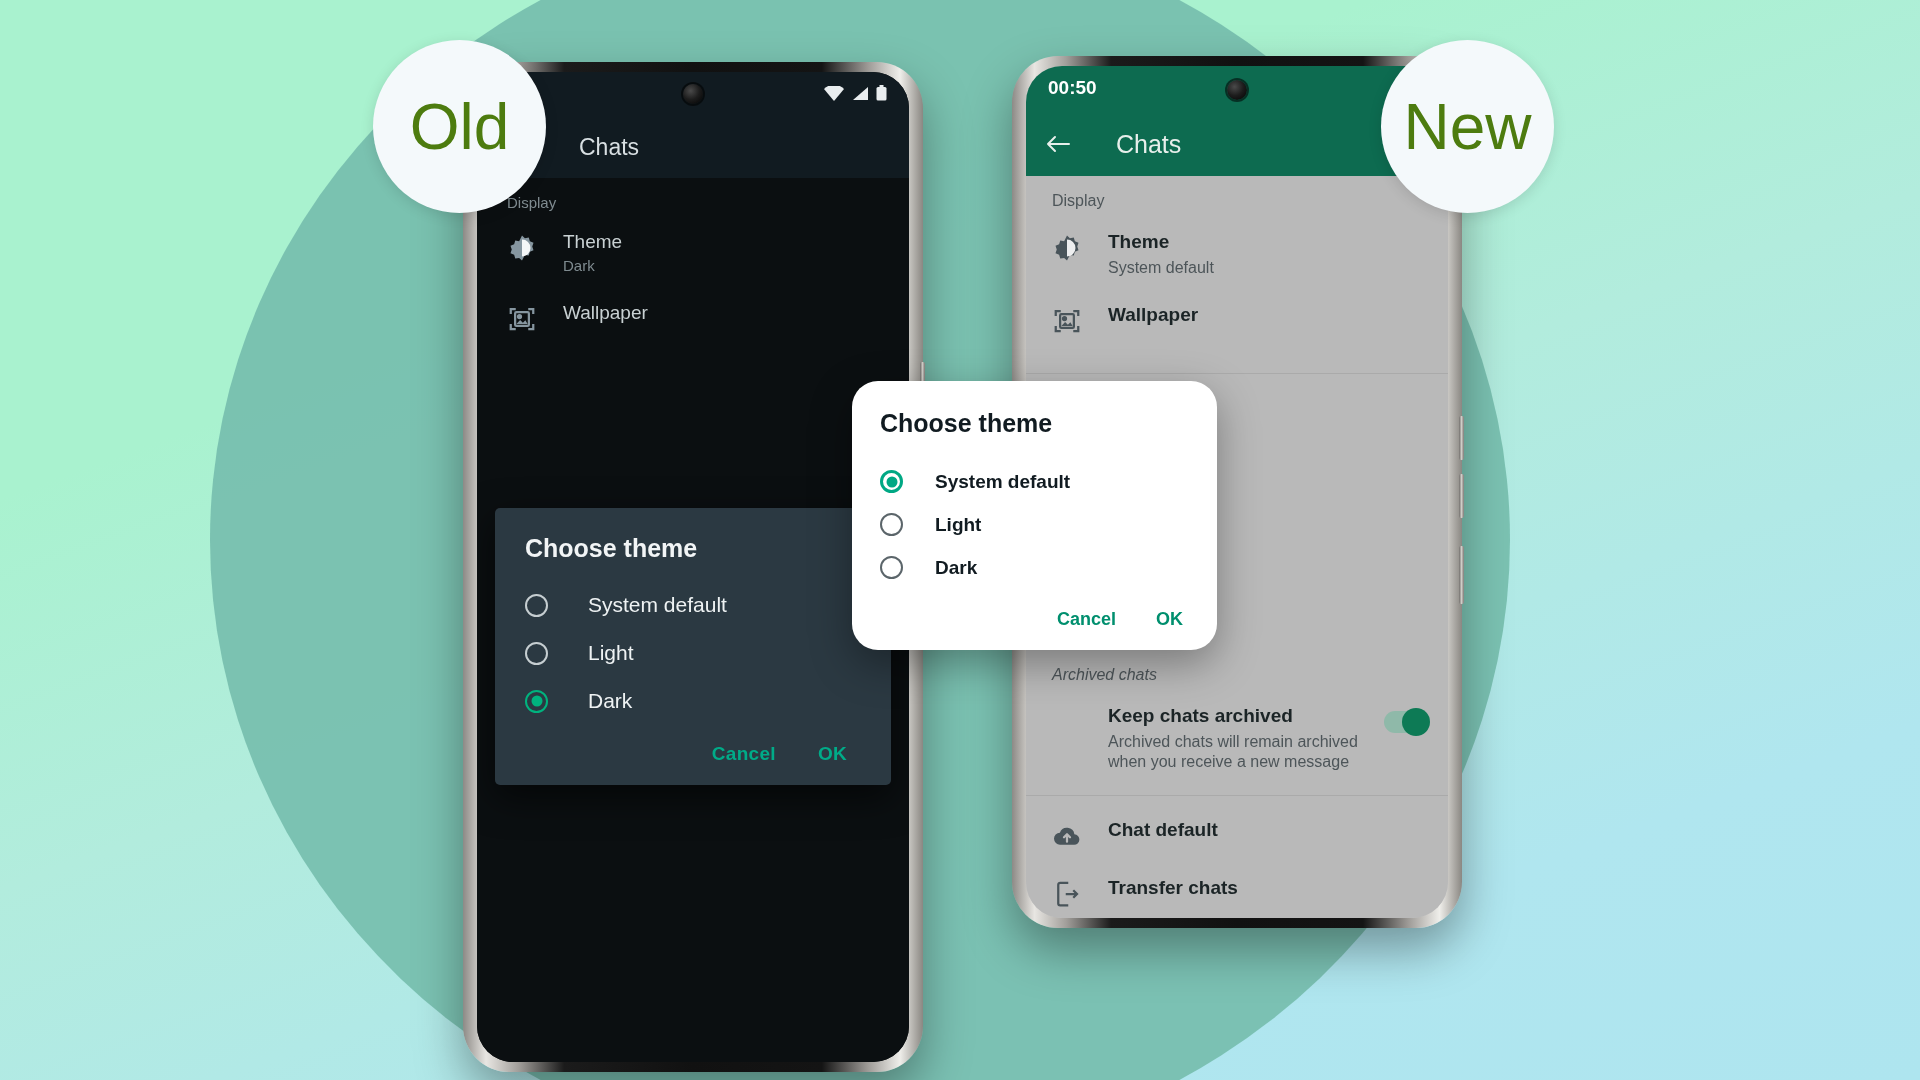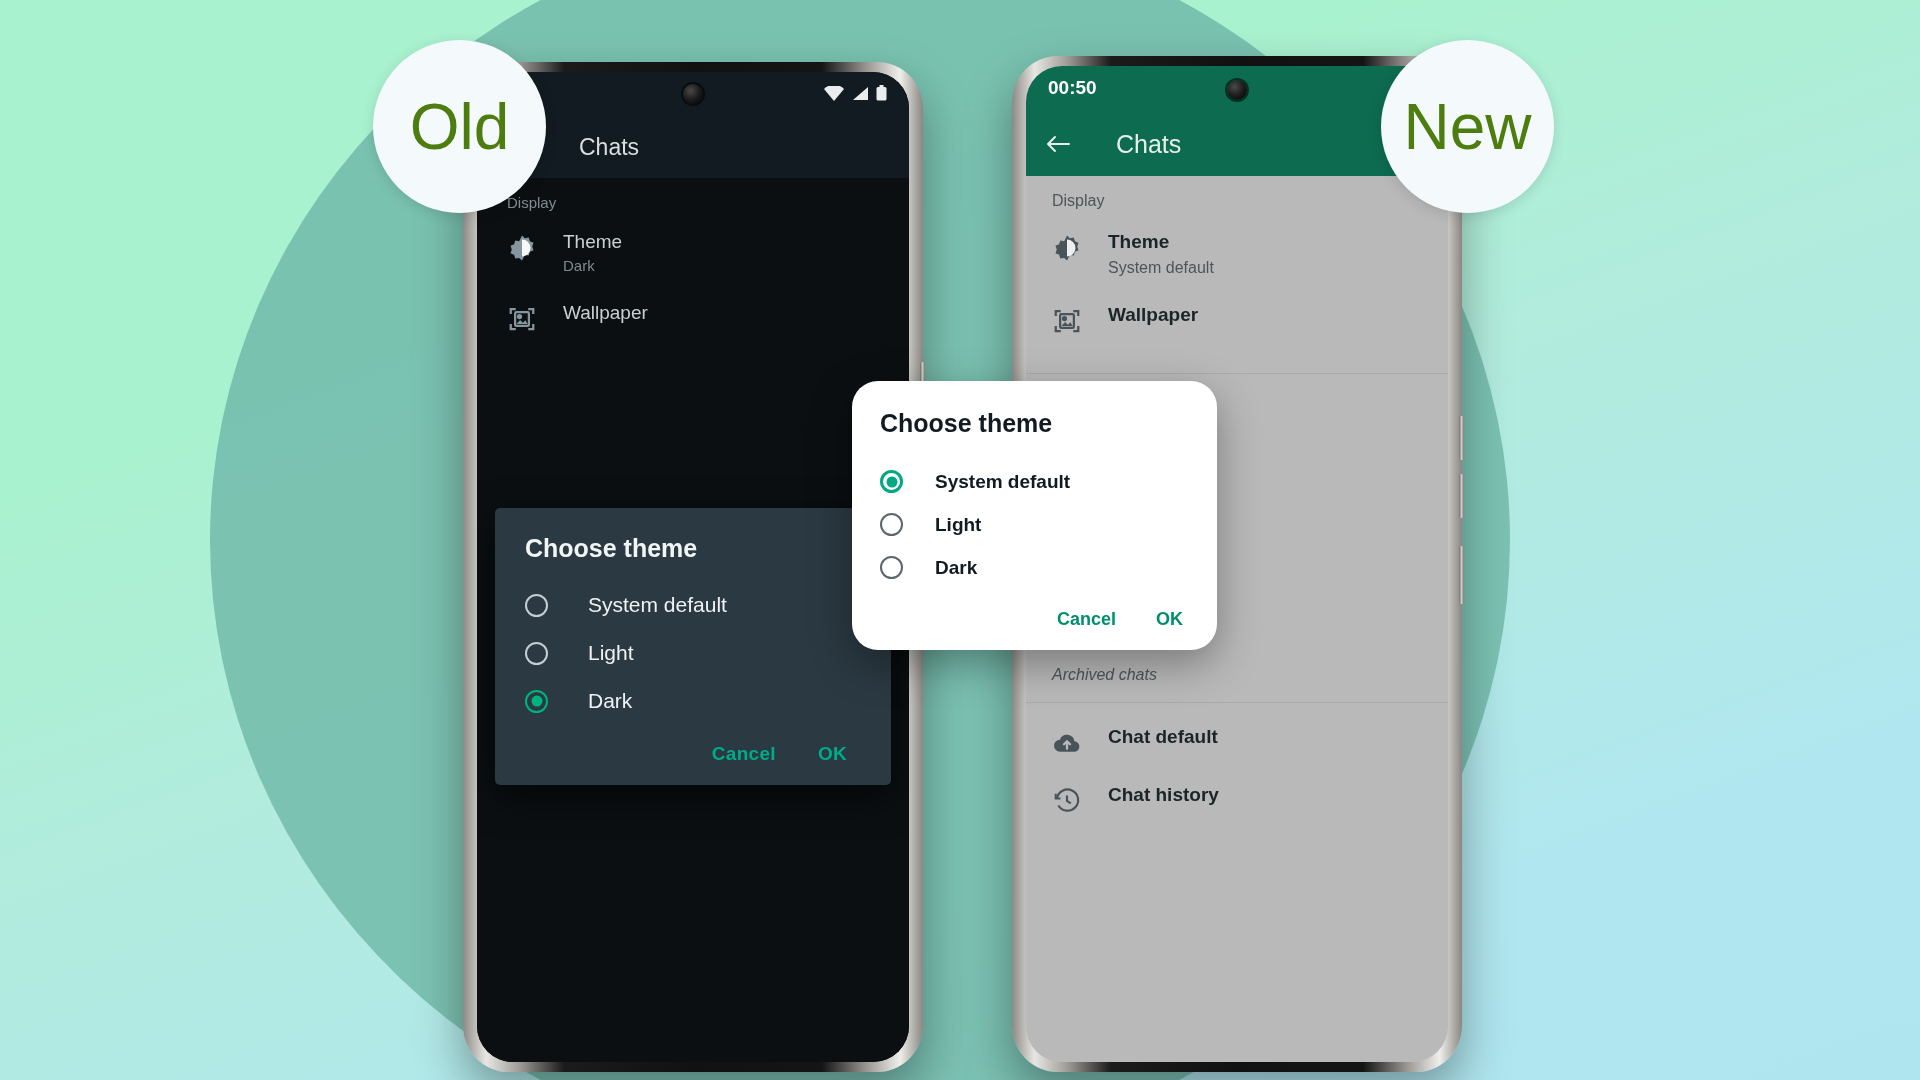--- a/index.html
+++ b/index.html
@@ -79,21 +79,21 @@
   .old-dialog h2{ font-size:25px; color:#f2f5f6; font-weight:bold; padding:0 30px 18px 30px; }
   .opt{ display:flex; align-items:center; padding:12px 30px; }
   .opt .lbl{ font-size:21px; color:#eef2f3; margin-left:40px; }
   .radio{ width:23px;height:23px;border-radius:50%;border:2px solid #c6ced1; flex:0 0 23px; position:relative; }
   .radio.on{ border-color:#00b37e; }
   .radio.on:after{ content:""; position:absolute; left:50%;top:50%; width:11px;height:11px;border-radius:50%;background:#00b37e; transform:translate(-50%,-50%); }
   .dlg-actions{ display:flex; justify-content:flex-end; gap:42px; padding:18px 44px 6px 0; }
   .dlg-actions span{ color:#00ab88; font-size:19px; font-weight:bold; letter-spacing:.3px; }
 
   
-  #phone-new{ left:1012px; top:56px; width:450px; height:1016px; }
+  #phone-new{ left:1012px; top:56px; width:450px; height:872px; }
   #phone-new .screen{ background:#c6c6c6; }
 
   .new-statusbar{ height:46px; background:#0d6b50; position:relative; }
   .new-statusbar .time{ position:absolute; left:22px; top:11px; color:#fff; font-size:19px; font-weight:bold; }
 
   .new-appbar{ background:#0d6b50; height:64px; display:flex; align-items:center; padding-left:20px; }
   .new-appbar .title{ color:#e7efeb; font-size:25px; margin-left:44px; }
 
   .new-body{ background:#b9b9b9; height:100%; position:relative; }
   .n-sec{ color:#4d5559; font-size:16px; padding:16px 0 8px 26px; }
@@ -306,35 +306,54 @@
       </div>
 
       <div class="divider" style="margin-top:24px;"></div>
 
       <div class="n-sec">Chat settings</div>
 
       <div style="height:238px;"></div>
 
       <div class="n-sec" style="padding-top:6px;font-style:italic;">Archived chats</div>
 
+      <div class="n-row">
+        <span class="ic"></span>
+        <span class="tx">
+          <div class="t1">Keep chats archived</div>
+          <div class="t2" style="max-width:260px;">Archived chats will remain archived when you receive a new message</div>
+        </span>
+        <span class="toggle"></span>
+      </div>
 
       <div class="divider" style="margin:10px 0;"></div>
 
       <div class="n-row">
         <span class="ic">
           <svg width="30" height="30" viewBox="0 0 24 24">
             <path d="M6.5 19h11a4.2 4.2 0 0 0 .4-8.4 6 6 0 0 0-11.6-1.2A4.4 4.4 0 0 0 6.5 19z" fill="#49545a"></path>
             <path d="M12 16.5v-5M12 10.6l-2.4 2.4M12 10.6l2.4 2.4" stroke="#b9b9b9" stroke-width="1.8" fill="none" stroke-linecap="round"></path>
           </svg>
         </span>
         <span class="tx">
           <div class="t1">Chat default</div>
         </span>
       </div>
 
+      <div class="n-row">
+        <span class="ic">
+          <svg width="30" height="30" viewBox="0 0 24 24" fill="none" stroke="#49545a" stroke-width="1.8">
+            <path d="M13 3H6.5A1.5 1.5 0 0 0 5 4.5v15A1.5 1.5 0 0 0 6.5 21H13"></path>
+            <path d="M11 12h9M17 9l3 3-3 3"></path>
+          </svg>
+        </span>
+        <span class="tx">
+          <div class="t1">Transfer chats</div>
+        </span>
+      </div>
 
       <div class="n-row">
         <span class="ic">
           <svg width="30" height="30" viewBox="0 0 24 24" fill="none" stroke="#49545a" stroke-width="1.7">
             <path d="M4 10a8.5 8.5 0 1 1 1.1 5.6"></path>
             <path d="M3 6.2V10h3.8"></path>
             <path d="M12 7.5V12l3 1.9"></path>
           </svg>
         </span>
         <span class="tx">

